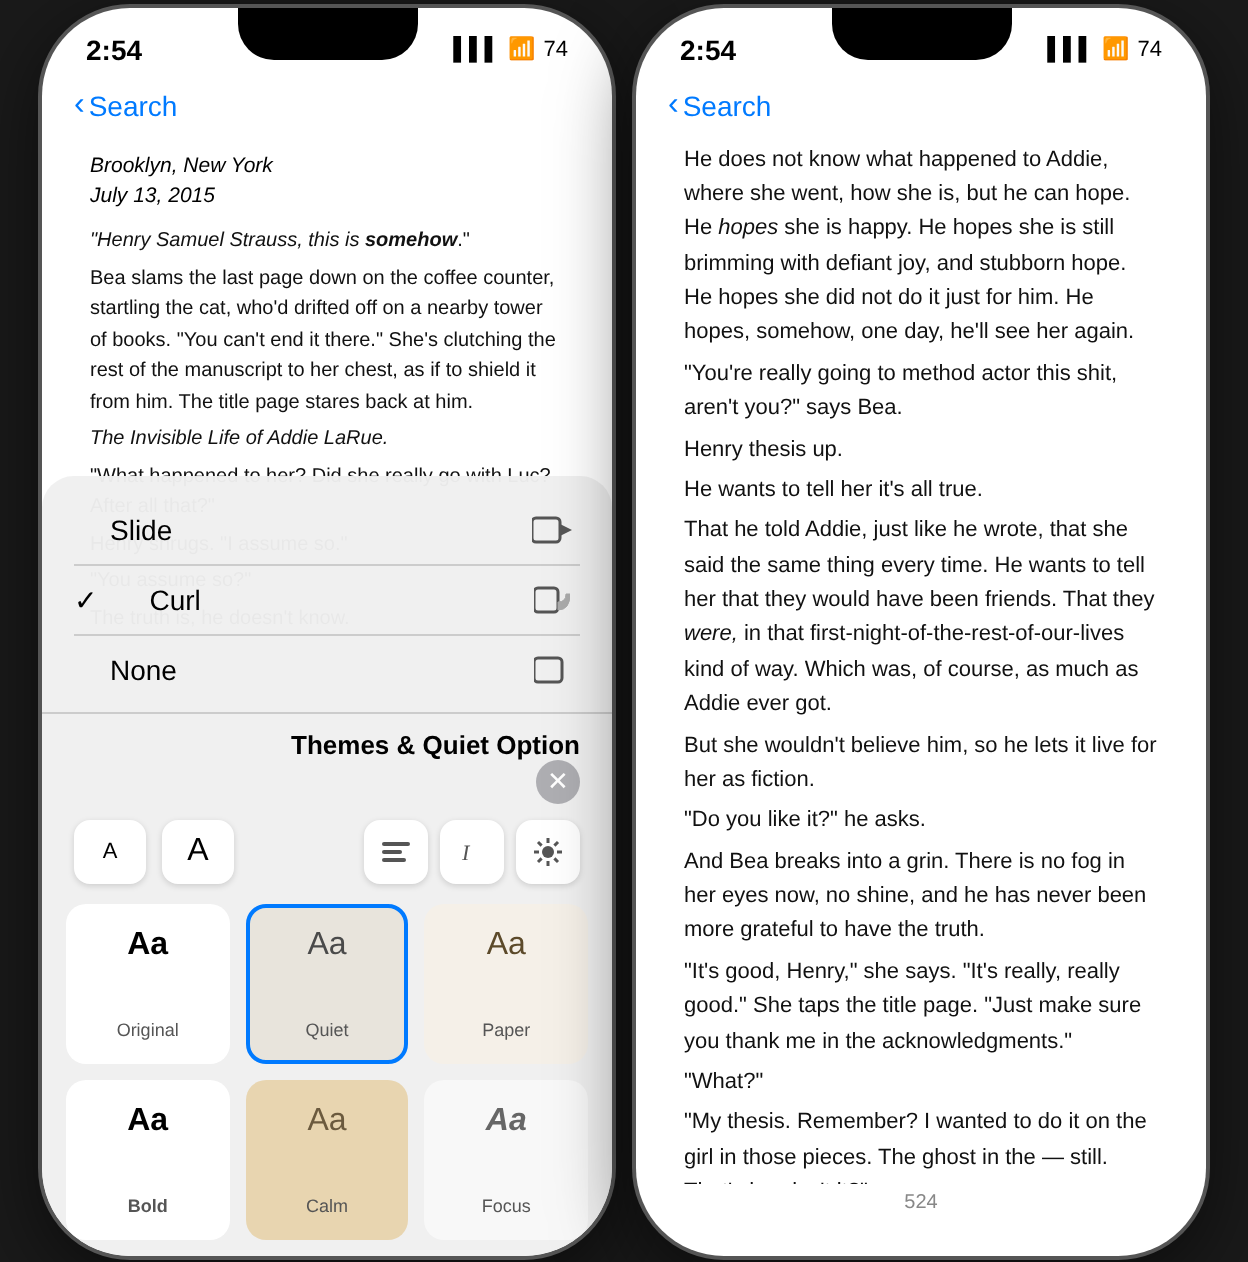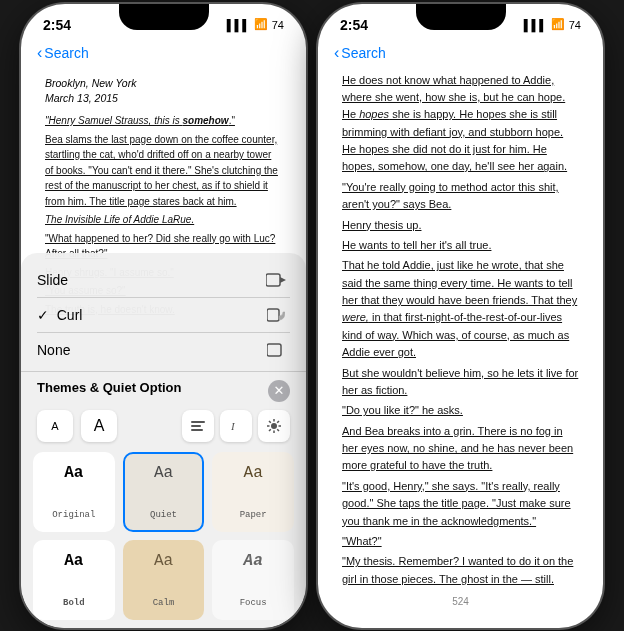--- a/index.html
+++ b/index.html
@@ -113,21 +113,20 @@
     }
 
     .book-text {
       font-size: 10px;
       line-height: 1.55;
       color: #111;
     }
 
     .book-text p {
       margin-bottom: 3px;
-      text-decoration: underline;
     }
 
     .italic { font-style: italic; }
     .bold { font-weight: bold; }
 
     
     .bottom-panel {
       position: absolute;
       bottom: 0;
       left: 0;
@@ -155,42 +154,43 @@
     }
 
     .slide-option-row .check {
       color: #000;
       font-size: 14px;
       margin-right: 8px;
     }
 
     .slide-option-label {
       flex: 1;
-      margin-left: 0;
+      margin-left: 18px;
     }
 
     .slide-option-icon {
       width: 28px;
       height: 20px;
       display: flex;
       align-items: center;
       justify-content: center;
     }
 
     .slide-divider {
       height: 1px;
       background: #ccc;
       margin: 0 0;
     }
 
     .themes-header {
       display: flex;
-      align-items: flex-start;
+      align-items: flex-end;
       justify-content: space-between;
       padding: 8px 16px 4px;
+      flex-direction: column;
     }
 
     .themes-title {
       font-size: 13px;
       font-weight: 600;
       color: #000;
     }
 
     .close-btn {
       width: 22px;
@@ -256,21 +256,20 @@
 
     .theme-card {
       border-radius: 10px;
       padding: 10px 8px;
       display: flex;
       flex-direction: column;
       align-items: center;
       justify-content: center;
       gap: 4px;
       border: 2px solid transparent;
-      font-family: Liberation Mono, monospace;
     }
 
     .theme-card.selected {
       border-color: #007AFF;
     }
 
     .theme-card.original { background: #fff; }
     .theme-card.quiet { background: #e8e4dc; }
     .theme-card.paper { background: #f5f0e8; }
     .theme-card.bold { background: #fff; }
@@ -327,21 +326,21 @@
     <div class="nav-bar">
       <div class="nav-back">
         <span class="nav-back-chevron">‹</span>
         <span>Search</span>
       </div>
     </div>
 
     <div class="book-content">
       <div class="book-header">
         <div>Brooklyn, New York</div>
-        <div>March 13, 2015</div>
+        <div>July 13, 2015</div>
       </div>
       <div class="book-text">
         <p><span class="italic">"Henry Samuel Strauss, this is </span><span class="bold italic">somehow</span><span>."</span></p>
         <p>Bea slams the last page down on the coffee counter, startling the cat, who'd drifted off on a nearby tower of books. "You can't end it there." She's clutching the rest of the manuscript to her chest, as if to shield it from him. The title page stares back at him.</p>
         <p class="italic">The Invisible Life of Addie LaRue.</p>
         <p>"What happened to her? Did she really go with Luc? After all that?"</p>
         <p>Henry shrugs. "I assume so."</p>
         <p>"You assume so?"</p>
         <p>The truth is, he doesn't know.</p>
       </div>

